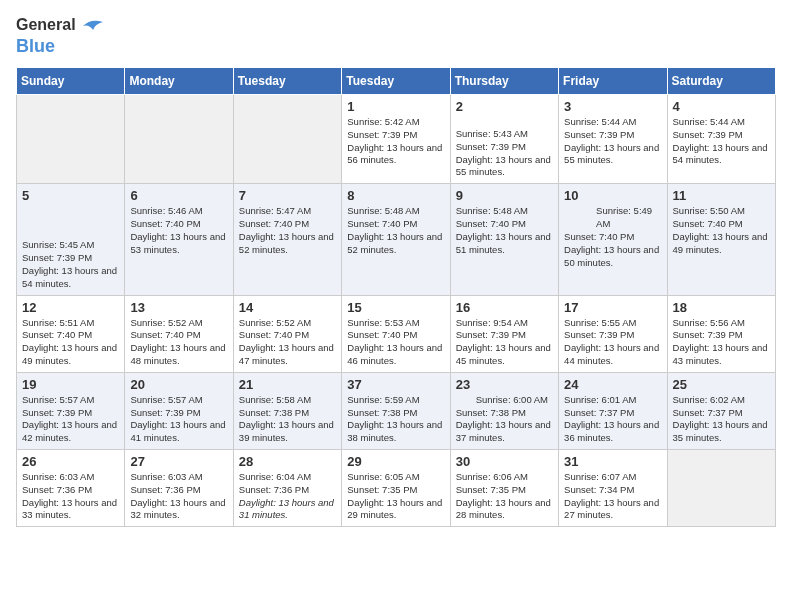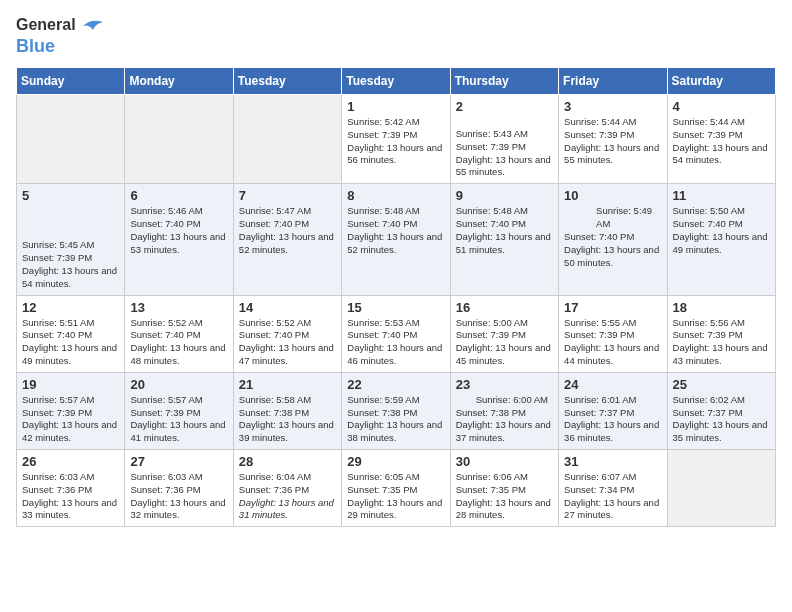--- a/index.html
+++ b/index.html
@@ -180,21 +180,21 @@
           <div style="line-height: 1.35;">Daylight: 13 hours and 47 minutes.</div>
         </td>
         <td>
           <span class="day-number">15</span>
           <div style="line-height: 1.35;">Sunrise: 5:53 AM</div>
           <div style="line-height: 1.35;">Sunset: 7:40 PM</div>
           <div style="line-height: 1.35;">Daylight: 13 hours and 46 minutes.</div>
         </td>
         <td>
           <span class="day-number">16</span>
-          <div style="line-height: 1.35;">Sunrise: 5:00 AM</div>
+          <div style="line-height: 1.35;">Sunrise: 9:54 AM</div>
           <div style="line-height: 1.35;">Sunset: 7:39 PM</div>
           <div style="line-height: 1.35;">Daylight: 13 hours and 45 minutes.</div>
         </td>
         <td>
           <span class="day-number">17</span>
           <div style="line-height: 1.35;">Sunrise: 5:55 AM</div>
           <div style="line-height: 1.35;">Sunset: 7:39 PM</div>
           <div style="line-height: 1.35;">Daylight: 13 hours and 44 minutes.</div>
         </td>
         <td>
@@ -217,21 +217,21 @@
           <div style="line-height: 1.35;">Sunset: 7:39 PM</div>
           <div style="line-height: 1.35;">Daylight: 13 hours and 41 minutes.</div>
         </td>
         <td>
           <span class="day-number">21</span>
           <div style="line-height: 1.35;">Sunrise: 5:58 AM</div>
           <div style="line-height: 1.35;">Sunset: 7:38 PM</div>
           <div style="line-height: 1.35;">Daylight: 13 hours and 39 minutes.</div>
         </td>
         <td>
-          <span class="day-number">22</span>
+          <span class="day-number">37</span>
           <div style="line-height: 1.35;">Sunrise: 5:59 AM</div>
           <div style="line-height: 1.35;">Sunset: 7:38 PM</div>
           <div style="line-height: 1.35;">Daylight: 13 hours and 38 minutes.</div>
         </td>
         <td>
           <span class="day-number">23</span>
           <div style="line-height: 1.35; margin-left: 20px;">Sunrise: 6:00 AM</div>
           <div style="line-height: 1.35;">Sunset: 7:38 PM</div>
           <div style="line-height: 1.35;">Daylight: 13 hours and 37 minutes.</div>
         </td>

